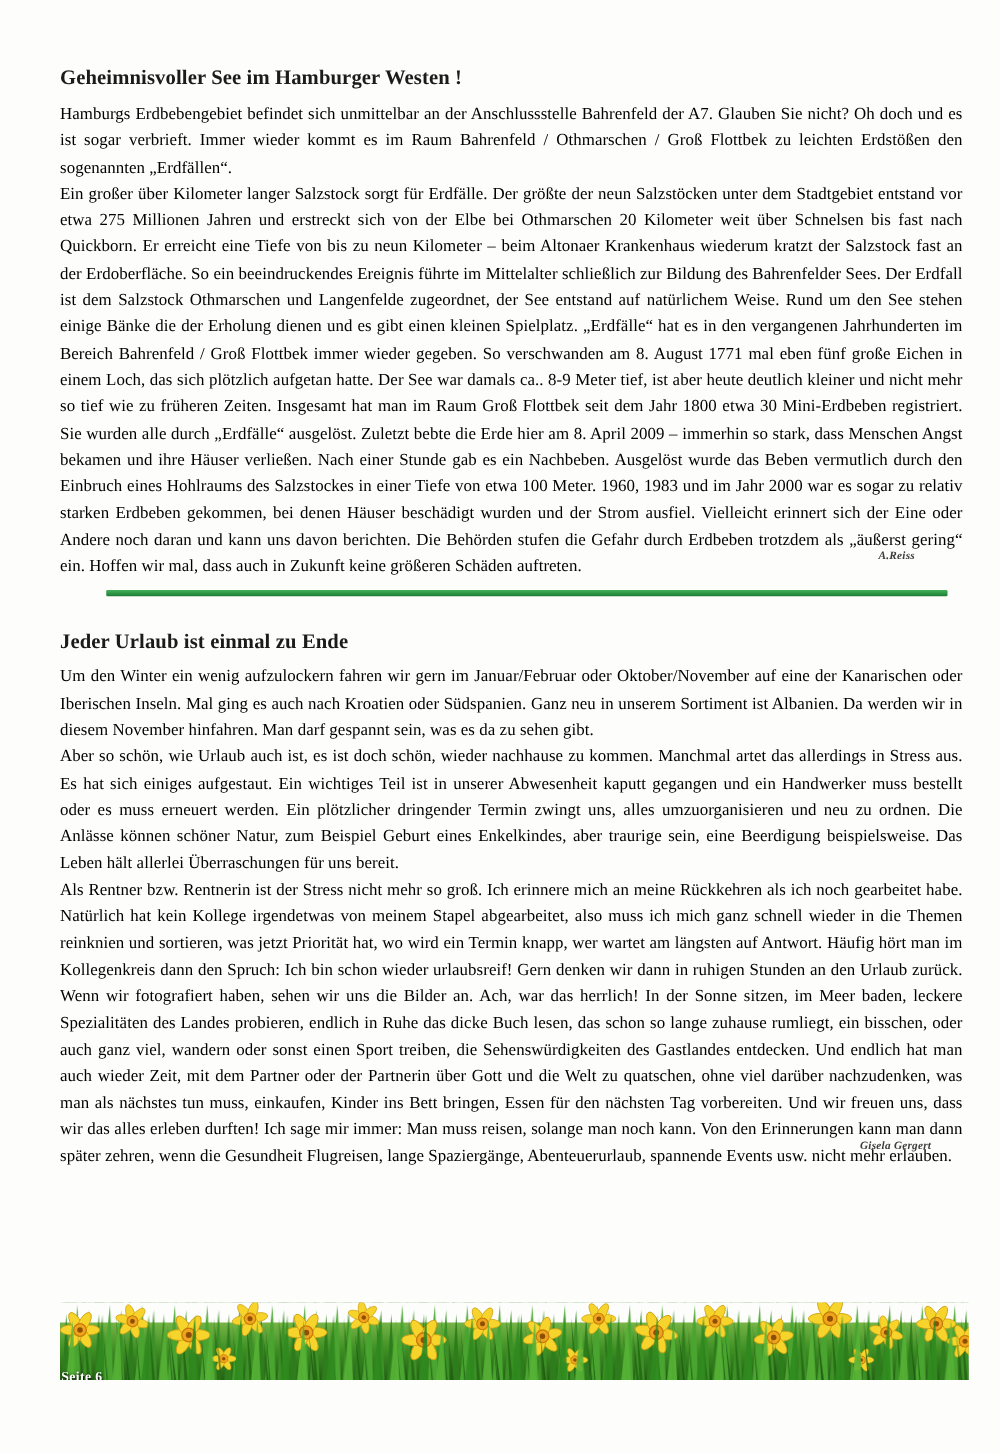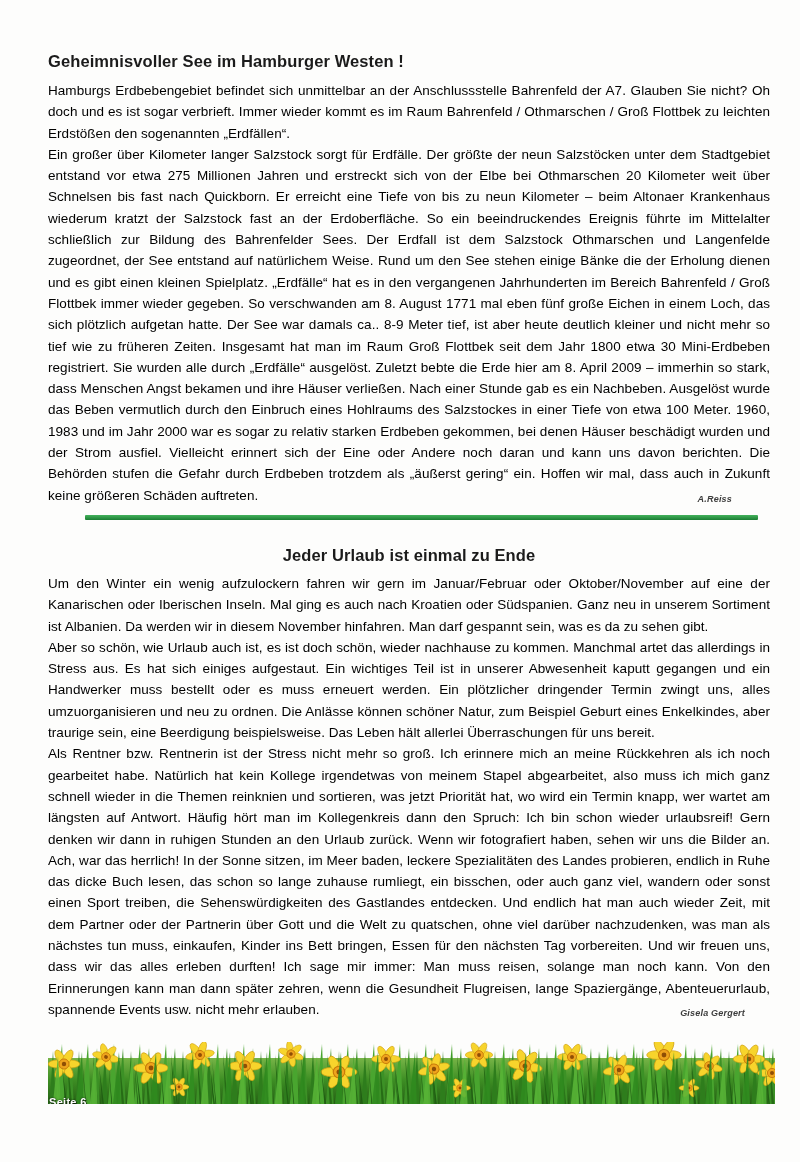--- a/index.html
+++ b/index.html
@@ -1,39 +1,39 @@
 <!DOCTYPE html>
 <html lang="de"><head>
 <meta charset="utf-8">
 <style>
   html,body{margin:0;padding:0;background:#fdfdfc;}
   .page{
     position:relative;
     width:800px;height:1104px;
     background:#fdfdfc;
-    font-family:Liberation Sans, sans-serif;
+    font-family:Liberation Serif, serif;
     color:#2e2e2e;
     overflow:hidden;
   }
   .content{
     position:absolute;left:48px;top:50px;width:722px;
   }
   h1,h2{
     margin:0;color:#1b1b1b;font-weight:bold;
     font-size:16.5px;line-height:23px;letter-spacing:.1px;
   }
   h1{margin-bottom:7px;}
-  h2{margin:24px 0 6px 0;text-align:center;}
+  h2{margin:24px 0 6px 0;}
   p.body{
     margin:0;font-size:13.5px;line-height:21.3px;
     text-align:justify;letter-spacing:.05px;color:#000000;
   }
   .para-wrap{position:relative;}
   .author{
-    position:absolute;bottom:2px;
+    position:absolute;bottom:14px;
     font-size:9px;font-weight:bold;font-style:italic;color:#3c3c3c;
     letter-spacing:.2px;
   }
   .author-1{right:38px;}
   .author-2{right:25px;text-align:right;}
   .divider{
     height:5px;width:673px;margin:9px 0 10px 37px;
     background:linear-gradient(#44b25c,#1b7d33);
     border-radius:1px;
   }

